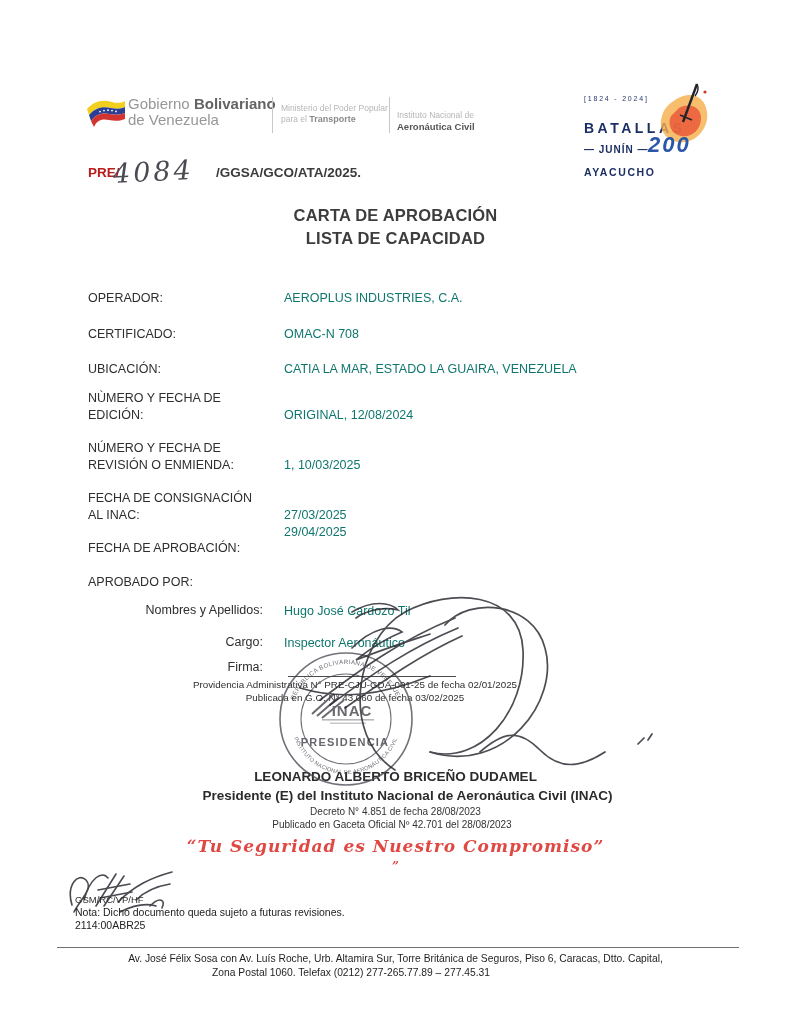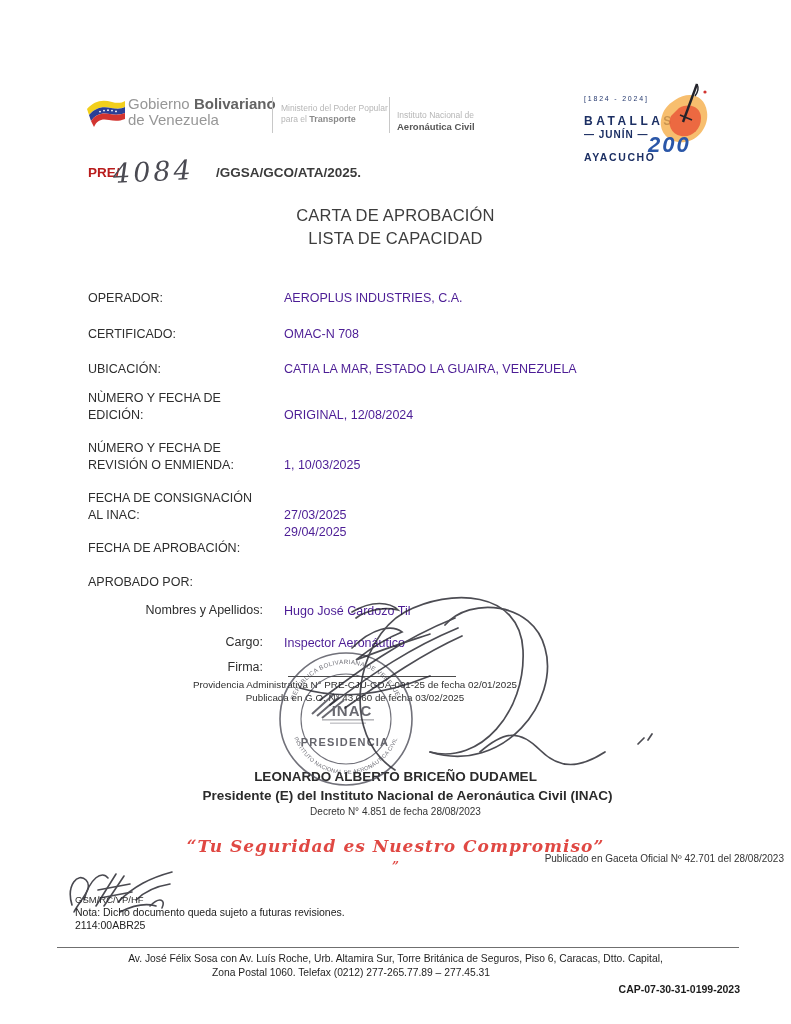--- a/index.html
+++ b/index.html
@@ -11,44 +11,44 @@
   
   .gov{left:128px;top:96px;font-size:15px;line-height:16px;color:#979797;}
   .gov b{color:#636363;}
   .vsep{width:1px;height:36px;background:#c8c8c8;top:97px;}
   .min{font-size:8.5px;line-height:11px;color:#b6b6b6;top:103px;}
   .min b{color:#8a8a8a;font-size:9px;}
   .inst{font-size:8.5px;line-height:11px;color:#b6b6b6;top:110px;}
   .inst b{color:#565656;font-size:9.5px;}
   .bicent{left:584px;top:95px;color:#1c2f63;}
   .bic-years{font-size:7px;letter-spacing:1.8px;color:#24386e;}
-  .bic-bat{font-size:12px;letter-spacing:3.5px;font-weight:bold;margin-top:12px;}
-  .bic-jun{font-size:10px;font-weight:bold;letter-spacing:1px;margin-top:1px;}
+  .bic-bat{font-size:14px;letter-spacing:3.5px;font-weight:bold;margin-top:18px;}
+  .bic-jun{font-size:10px;font-weight:bold;letter-spacing:1px;margin-top:8px;}
   .bic-aya{font-size:10.5px;font-weight:bold;letter-spacing:1.6px;margin-top:11px;}
   .bic-num{left:648px;top:132px;font-size:22px;font-weight:bold;font-style:italic;color:#2b57a8;letter-spacing:2px;}
   
   .ref-pre{left:88px;top:165px;font-size:13.5px;font-weight:bold;color:#b91c1c;}
   .ref-hand{left:113px;top:156px;font-family:"DejaVu Serif",serif;font-style:italic;font-size:27px;
     color:#4a4a52;letter-spacing:3px;transform:rotate(-3deg);}
   .ref-suf{left:216px;top:165px;font-size:13.5px;font-weight:bold;color:#3b3b3b;text-align:center;}
   
-  .title{left:0;top:204px;width:791px;text-align:center;font-size:16.5px;font-weight:normal;
+  .title{left:0;top:204px;width:791px;text-align:center;font-size:16.5px;font-weight:bold;
     color:#3d3d3d;line-height:23px;letter-spacing:0.2px;}
   
   .lbl{left:88px;font-size:12.5px;line-height:17px;color:#2e2e2e;white-space:pre-line;}
-  .val{left:284px;font-size:12.5px;line-height:17px;color:#4c1d95;}
+  .val{left:284px;font-size:12.5px;line-height:17px;color:#0f766e;}
   .sublbl{left:88px;width:175px;text-align:right;font-size:12.5px;color:#2e2e2e;}
   
   .sig-line{left:288px;top:676px;width:168px;height:1px;background:#4a4a4a;}
   .prov{left:155px;top:678px;width:400px;text-align:center;font-size:9.8px;line-height:13px;color:#2f2f2f;}
   
   .sname{left:0;top:769px;width:791px;text-align:center;font-size:13.5px;font-weight:bold;color:#2b2b2b;}
   .stitle{left:0;top:788px;width:791px;text-align:center;font-size:13.5px;font-weight:bold;color:#2b2b2b;padding-left:12px;}
   .sdec{left:0;top:806px;width:791px;text-align:center;font-size:10px;color:#333;}
-  .sgac{left:0;top:819px;width:784px;text-align:right;font-size:10px;color:#333;margin-top:34px;}
+  .sgac{left:0;top:819px;width:784px;text-align:center;font-size:10px;color:#333;}
   .slogan{left:0;top:836px;width:791px;text-align:center;font-family:"DejaVu Serif",serif;
     font-style:italic;font-weight:bold;font-size:17px;letter-spacing:1px;}
   .slogan-q{left:0;top:860px;width:791px;text-align:center;font-family:"DejaVu Serif",serif;
     font-style:italic;font-weight:bold;font-size:12px;}
   
   .initials{left:75px;top:894px;font-size:9.5px;color:#2e2e2e;}
   .note{left:75px;top:906px;font-size:10.5px;color:#222;}
   .ncode{left:75px;top:919px;font-size:10.5px;color:#222;}
   
   .frule{left:57px;top:947px;width:682px;height:1px;background:#6f6f6f;}
@@ -168,21 +168,20 @@
   <div class="abs slogan" style="color:#e04843;">“Tu Seguridad es Nuestro Compromiso”</div>
   <div class="abs slogan-q" style="color:#e04843;">”</div>
 
   <div class="abs initials">GSM/RC/VP/HF</div>
   <div class="abs note">Nota: Dicho documento queda sujeto a futuras revisiones.</div>
   <div class="abs ncode">2114:00ABR25</div>
 
   <div class="abs frule"></div>
   <div class="abs faddr1">Av. José Félix Sosa con Av. Luís Roche, Urb. Altamira Sur, Torre Británica de Seguros, Piso 6, Caracas, Dtto. Capital,</div>
   <div class="abs faddr2">Zona Postal 1060. Telefax  (0212) 277-265.77.89 – 277.45.31</div>
-  <div class="abs fcode">CAP-07-30-31-0199-2023</div>
 
   <svg class="abs ink" width="791" height="1024" viewBox="0 0 791 1024">
 
     <g opacity="0.78">
       <circle cx="346" cy="719" r="66" fill="none" stroke="#4a4a55" stroke-width="1.6"></circle>
       <circle cx="346" cy="719" r="45" fill="none" stroke="#4a4a55" stroke-width="1.1"></circle>
       <defs>
         <path id="arcTop" d="M 294.3,700.2 A 55,55 0 0 1 397.7,700.2" fill="none"></path>
         <path id="arcBot" d="M 294.3,737.8 A 55,55 0 0 0 397.7,737.8" fill="none"></path>
       </defs>

